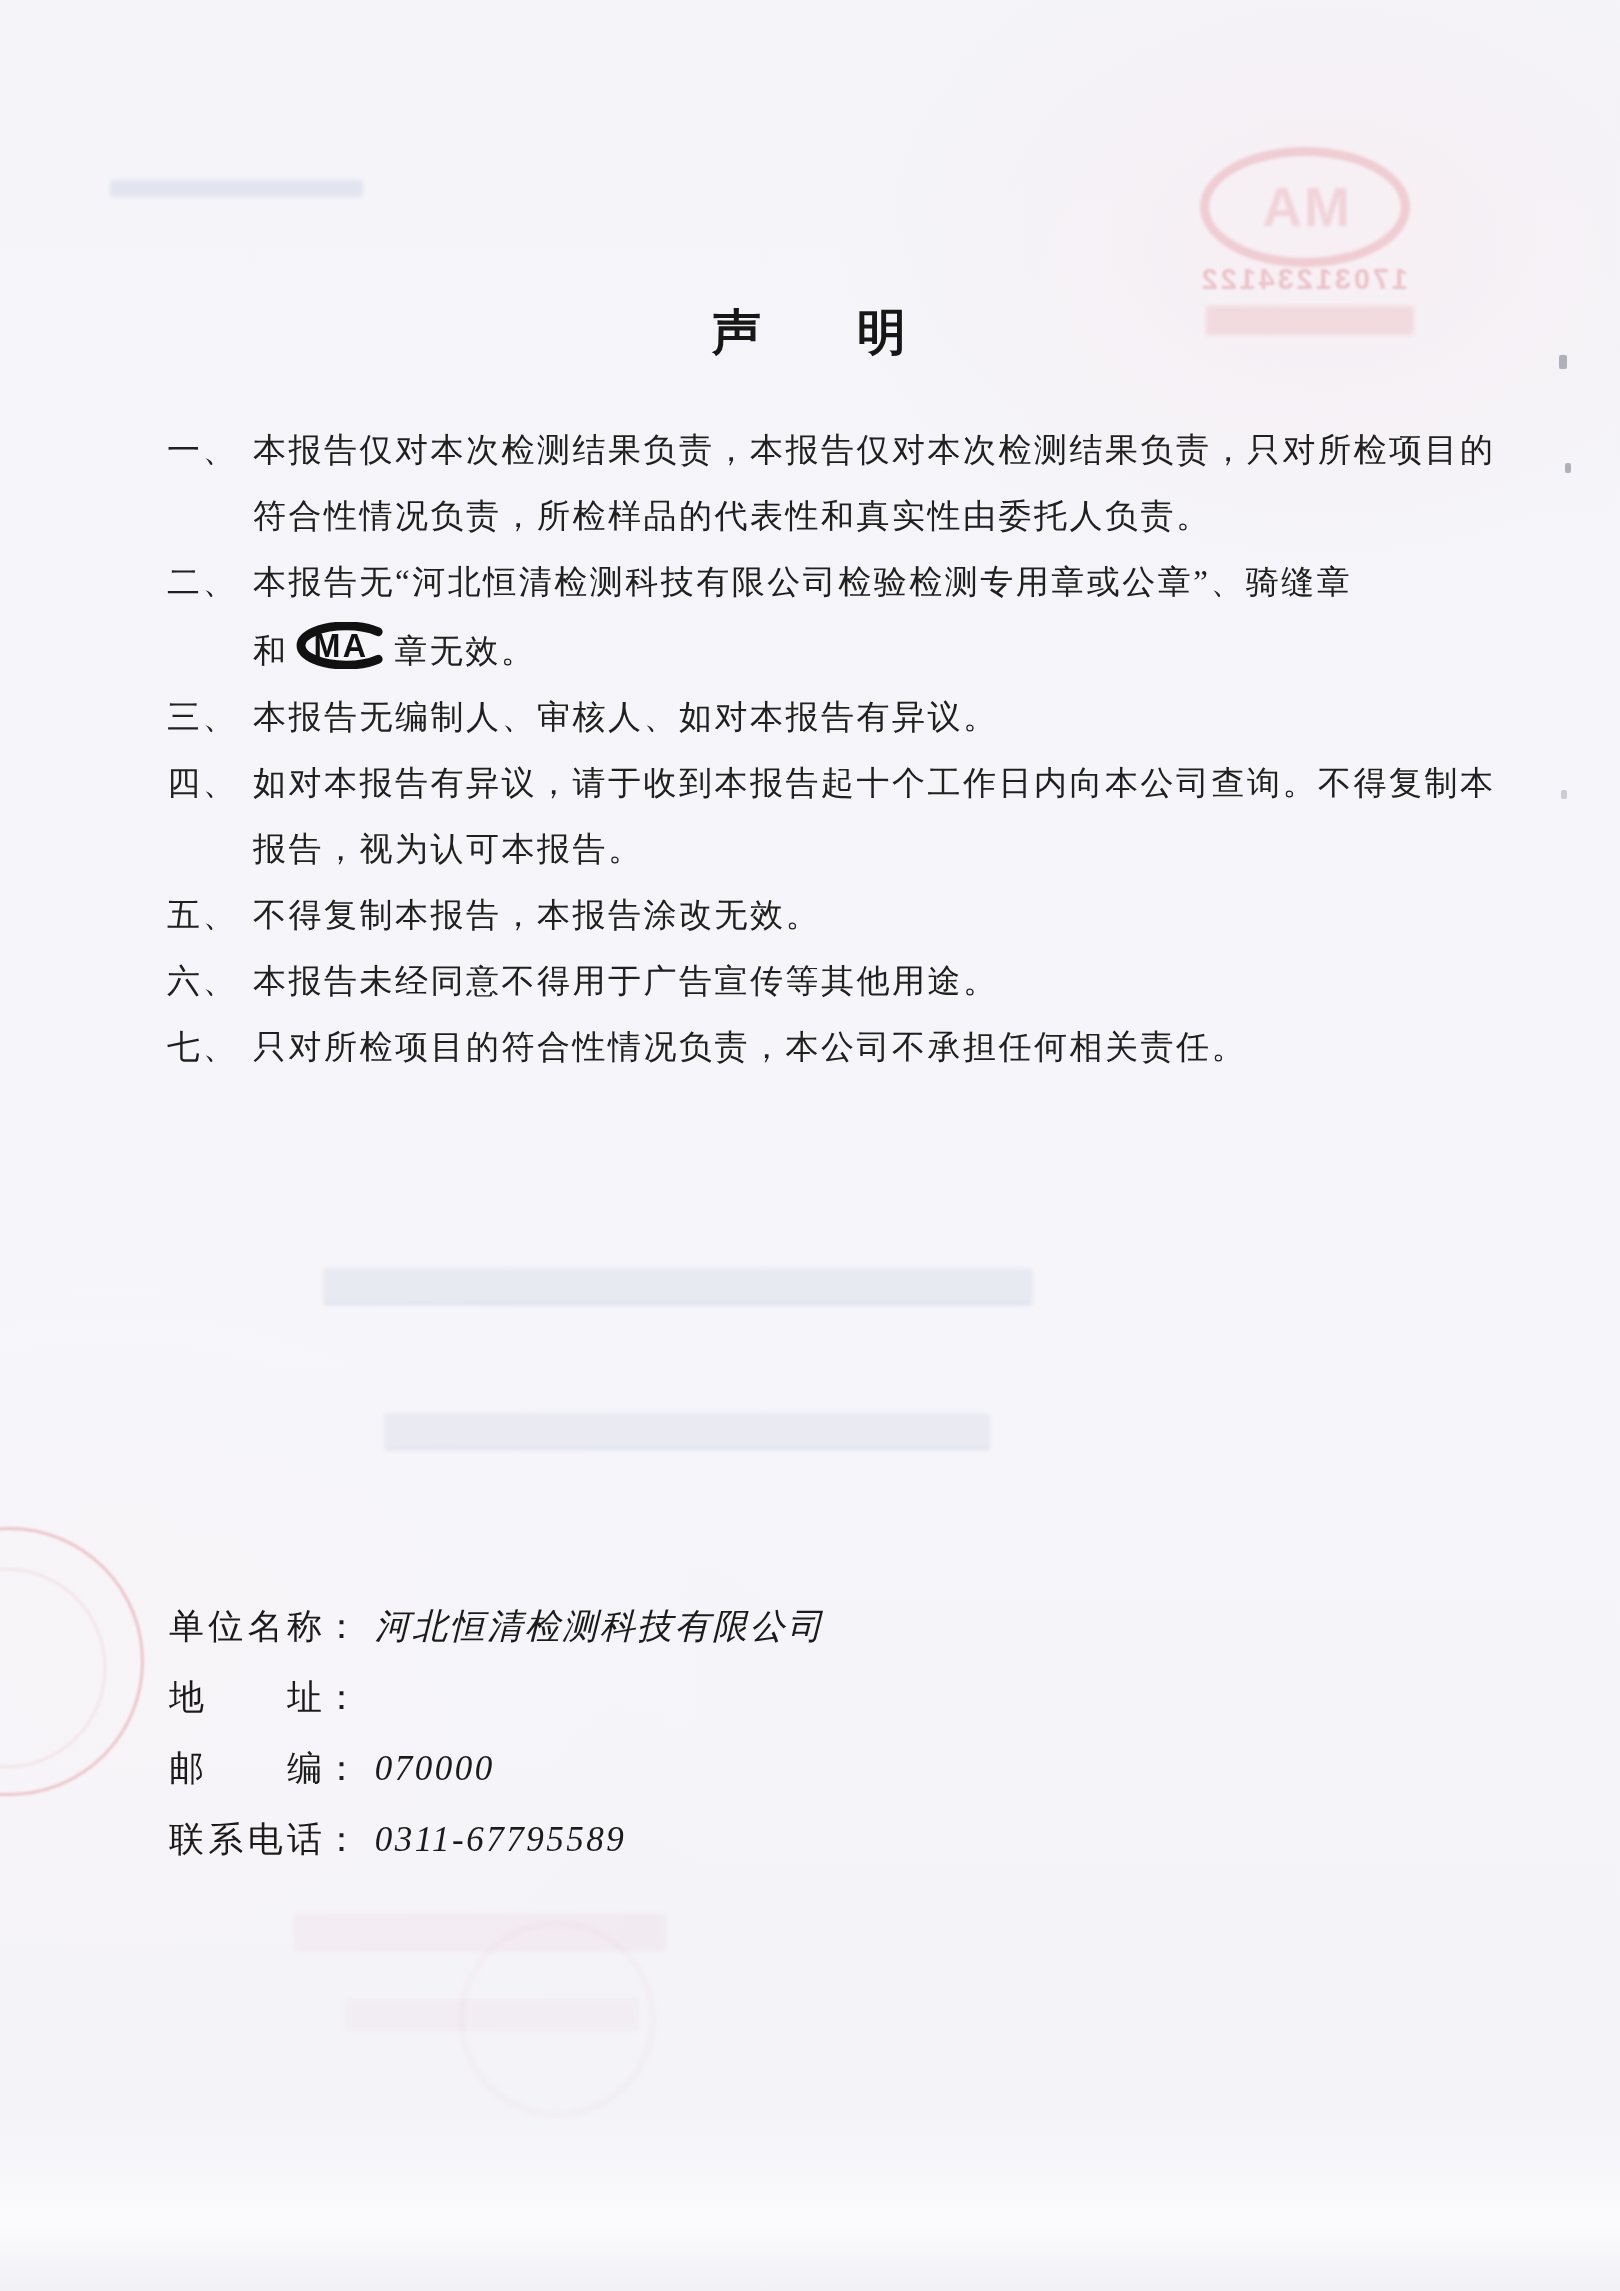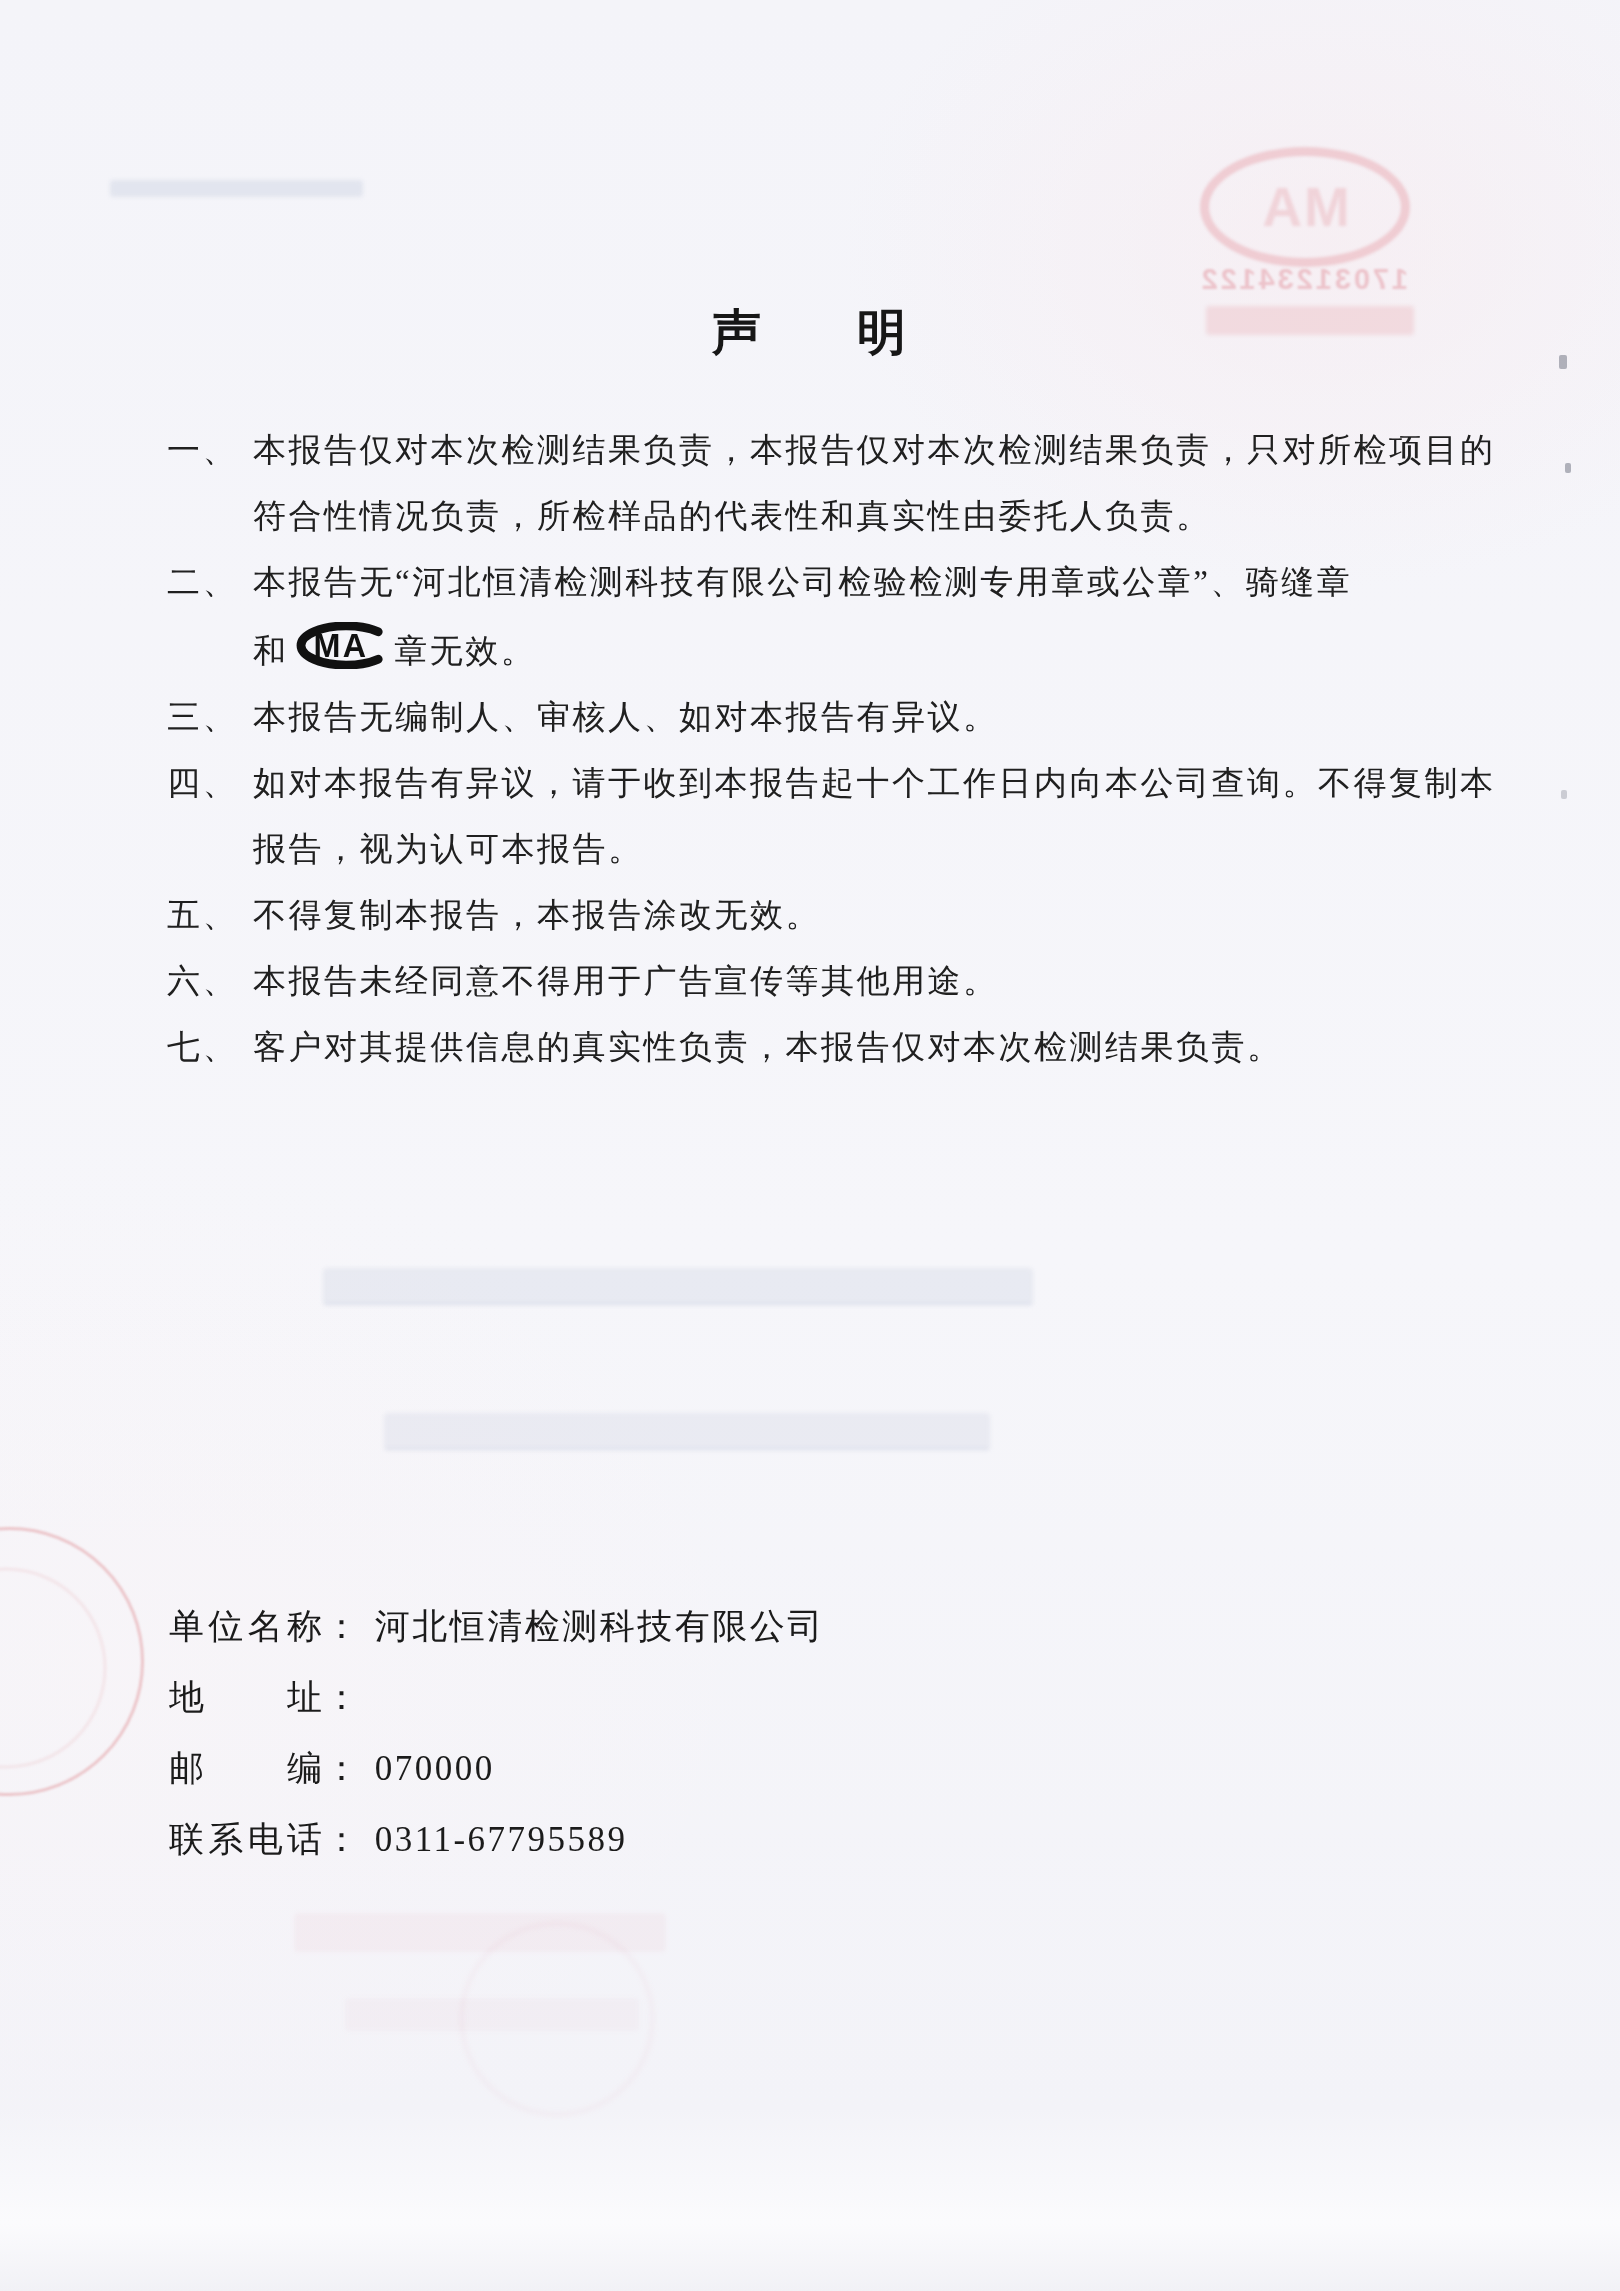--- a/index.html
+++ b/index.html
@@ -43,21 +43,21 @@
   .contact{
     margin:523px 0 0 169px;
     font-size:35px;letter-spacing:2px;color:#1b1b1b;
   }
   .contact .row{display:flex;align-items:baseline;height:71px;}
   .contact .label{
     display:inline-flex;justify-content:space-between;
     width:155px;flex:0 0 155px;
   }
   .contact .colon{flex:0 0 auto;margin-right:13.7px;}
-  .contact .value{letter-spacing:2.5px;}
+  .contact .value{letter-spacing:2.5px;font-style:italic;}
   
   .ghost{position:absolute;pointer-events:none;}
   .g-bar{border-radius:3.9px;filter:blur(2px);}
   .g-ma{
     left:1200px;top:147px;width:192px;height:102px;
     border:9.8px solid rgba(233,170,178,.5);border-radius:52% / 52%;
     display:flex;align-items:center;justify-content:center;
     transform:scaleX(-1);filter:blur(1.5px);
   }
   .g-ma span{
@@ -141,21 +141,21 @@
       <div class="item">
         <span class="num">五、</span>
         <span class="body">不得复制本报告，本报告涂改无效。</span>
       </div>
       <div class="item">
         <span class="num">六、</span>
         <span class="body">本报告未经同意不得用于广告宣传等其他用途。</span>
       </div>
       <div class="item">
         <span class="num">七、</span>
-        <span class="body">客户对其提供信息的真实性负责，本报告仅对本次检测结果负责。</span>
+        <span class="body">只对所检项目的符合性情况负责，本公司不承担任何相关责任。</span>
       </div>
     </div>
 
   <div class="contact" id="contact">
       <div class="row">
         <span class="label">
           <span>单</span>
           <span>位</span>
           <span>名</span>
           <span>称</span>

